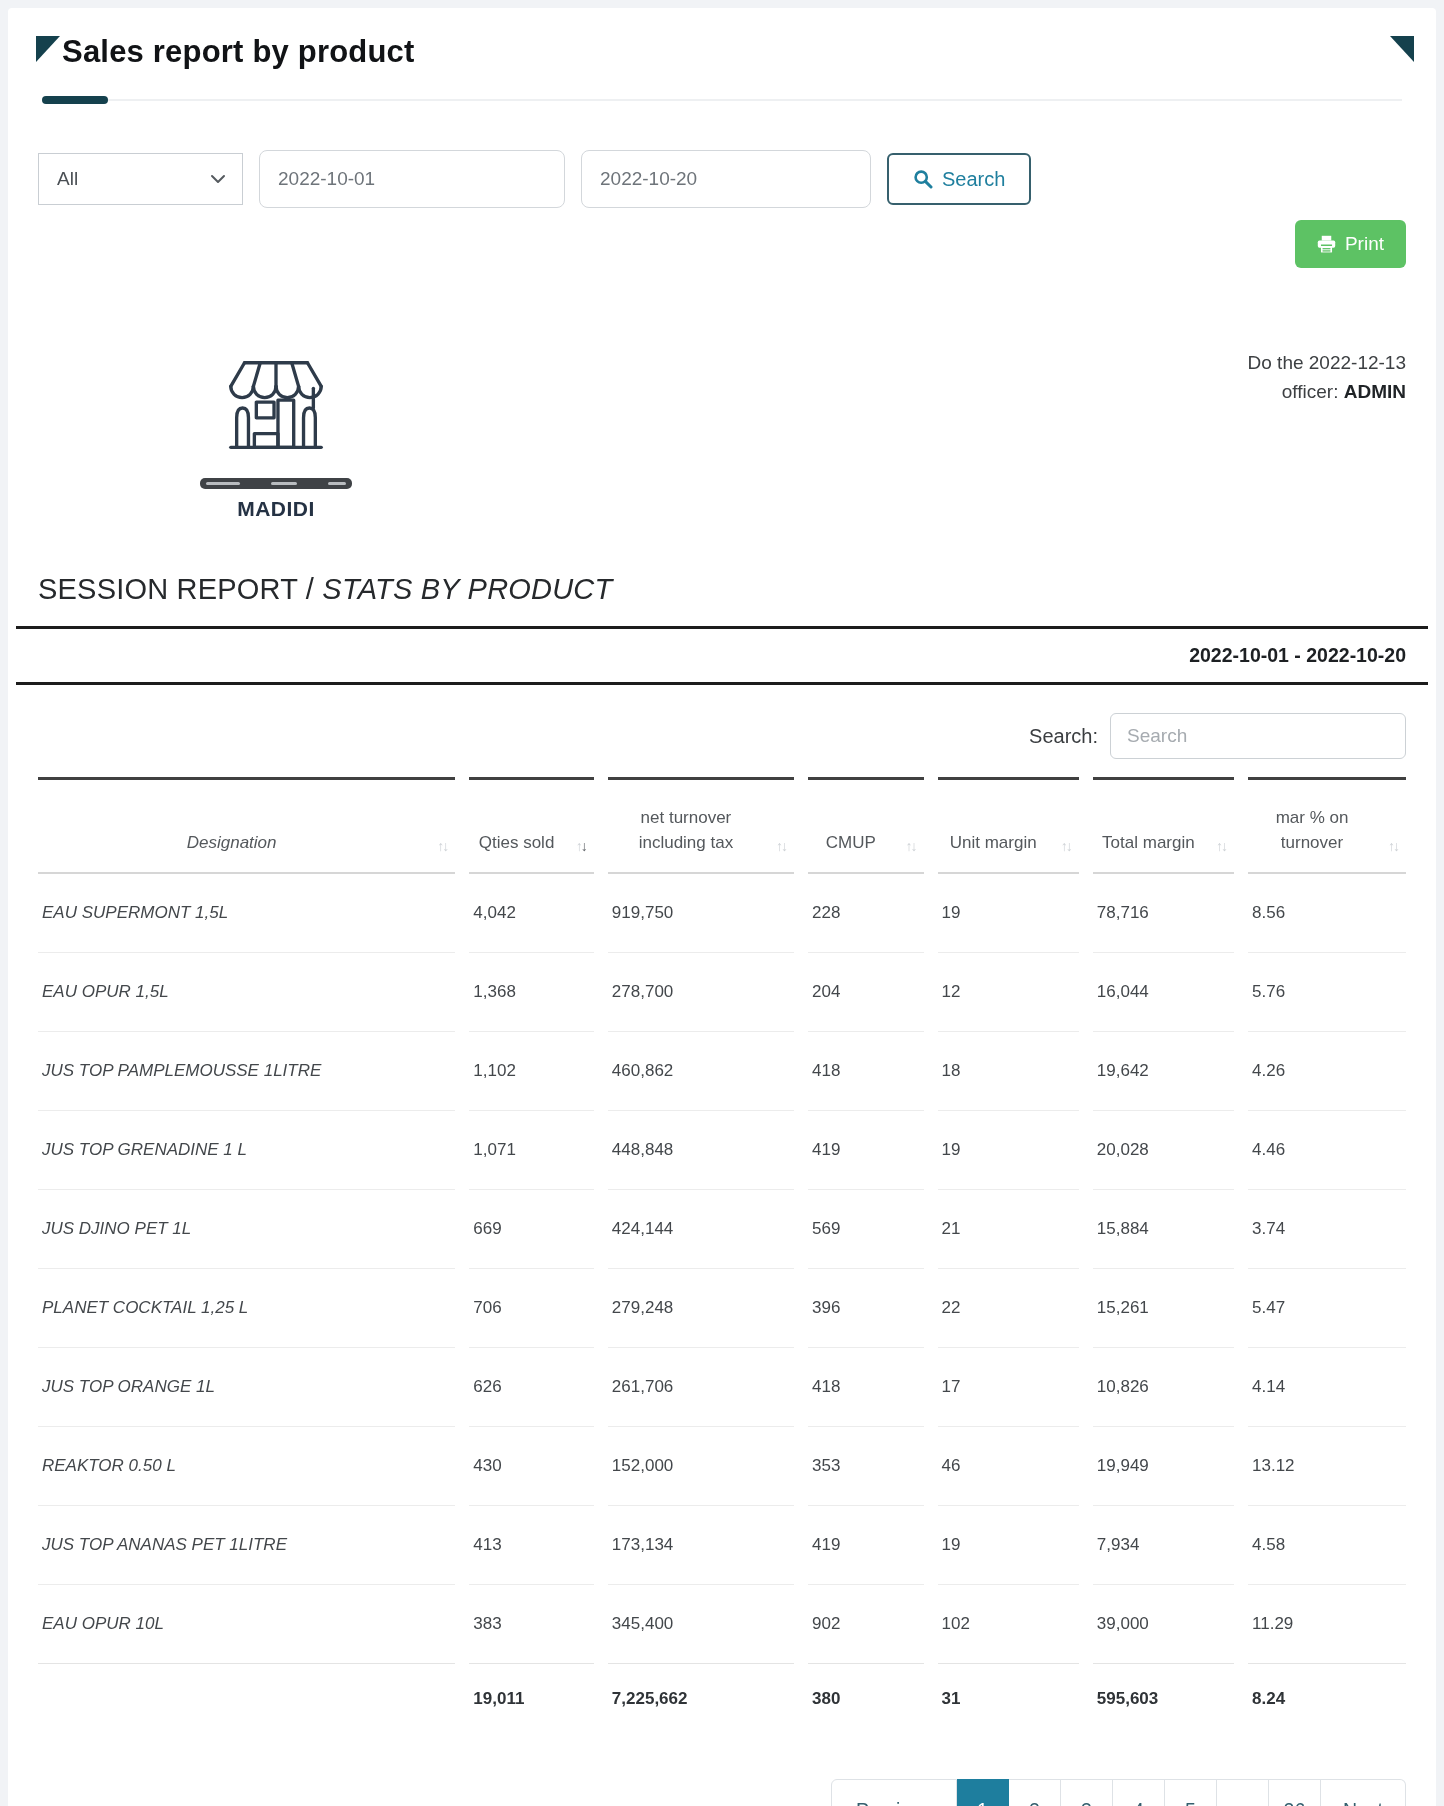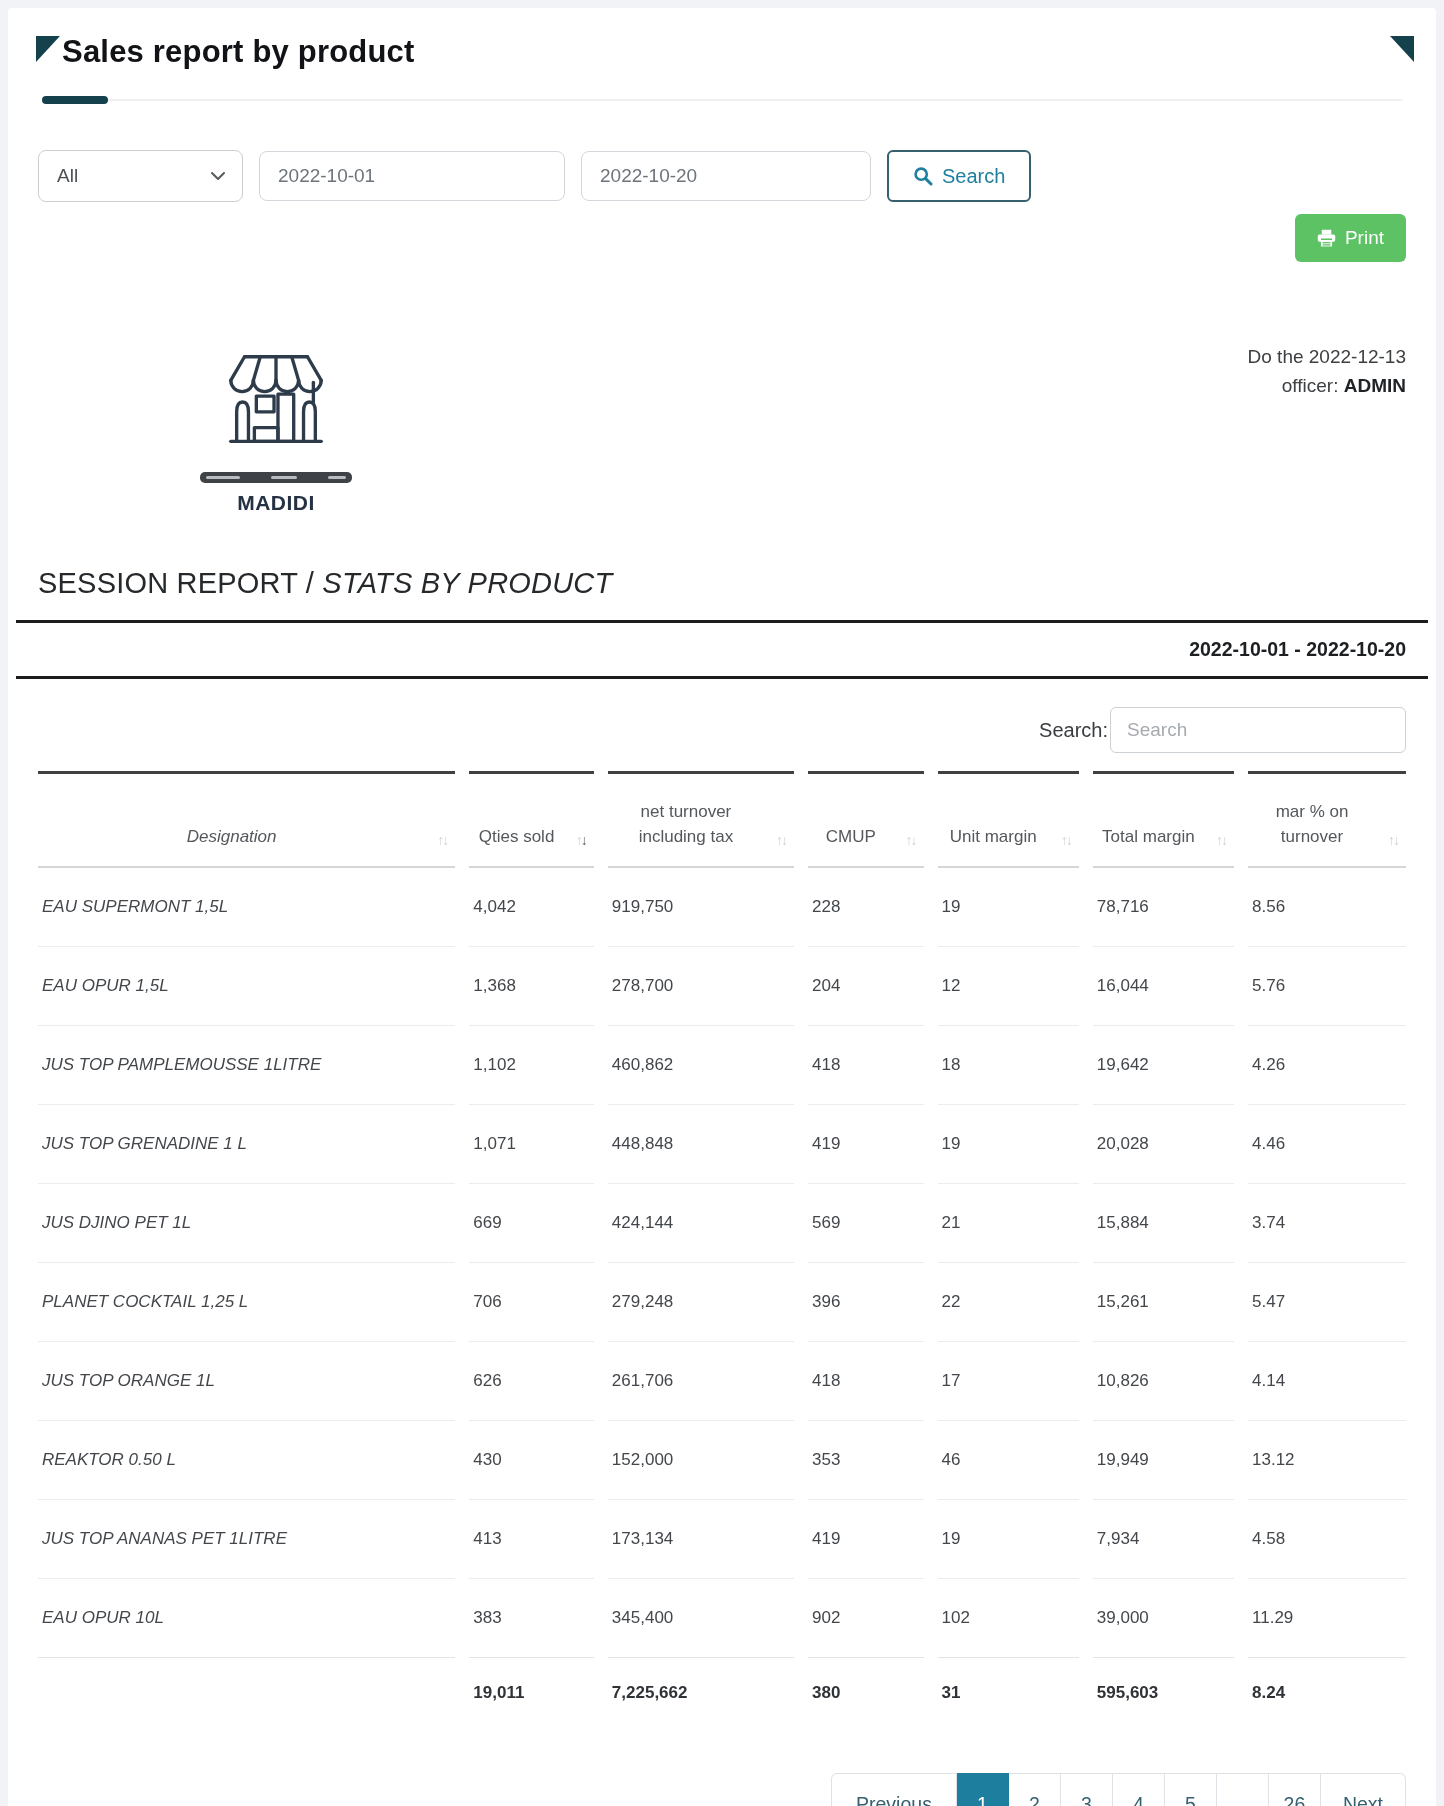--- a/index.html
+++ b/index.html
@@ -41,28 +41,28 @@
   .title-rule .seg {
     position: absolute; left: 4px; top: 0;
     width: 66px; height: 8px; border-radius: 4px;
     background: #15414d;
   }
 
   
   .filter-row { margin-top: 46px; display: flex; align-items: center; gap: 16px; }
   .select-box {
     width: 205px; height: 52px;
-    border: 1px solid #c9ced3; border-radius: 8px;
+    border: 1px solid #c9ced3; border-radius: 0;
     display: flex; align-items: center; justify-content: space-between;
     padding: 0 16px 0 18px;
     font-size: 19px; color: #4a4f54; background: #fff;
     cursor: pointer;
   }
   .text-input {
-    height: 50px; border: 1px solid #d3d7db; border-radius: 8px;
+    height: 58px; border: 1px solid #d3d7db; border-radius: 8px;
     padding: 0 18px; font-size: 19px; color: #6e747a;
     font-family: "Liberation Sans", sans-serif; background: #fff;
   }
   .date-from { width: 306px; }
   .date-to   { width: 290px; }
   .search-btn {
     height: 52px; padding: 0 24px;
     background: #fff; border: 2px solid #36606d; border-radius: 6px;
     display: flex; align-items: center; gap: 9px;
     font-size: 20px; color: #1f7f9e; cursor: pointer;
@@ -95,21 +95,21 @@
 
   .session-heading { margin-top: 52px; text-align: left; font-size: 29px; color: #26292c; letter-spacing: 0.2px; }
   .session-heading .it { font-style: italic; }
 
   .black-rule { border: none; border-top: 3px solid #1c1c1c; margin: 0 -22px; }
   .rule-1 { margin-top: 20px; }
   .rule-2 { margin-top: 15px; }
   .range-line { margin-top: 15px; text-align: right; font-size: 19.5px; font-weight: bold; color: #1d2023; }
 
   
-  .table-search-row { margin-top: 28px; display: flex; justify-content: flex-end; align-items: center; gap: 2px; }
+  .table-search-row { margin-top: 28px; display: flex; justify-content: flex-end; align-items: center; gap: 12px; }
   .table-search-label { font-size: 20px; color: #3a3d40; }
   .table-search-input {
     width: 296px; height: 46px; border: 1px solid #ccd1d5; border-radius: 6px;
     padding: 0 16px; font-size: 19px; color: #4a4f54;
     font-family: "Liberation Sans", sans-serif;
   }
   .table-search-input::placeholder { color: #a6abb0; }
 
   
   .report-table {

